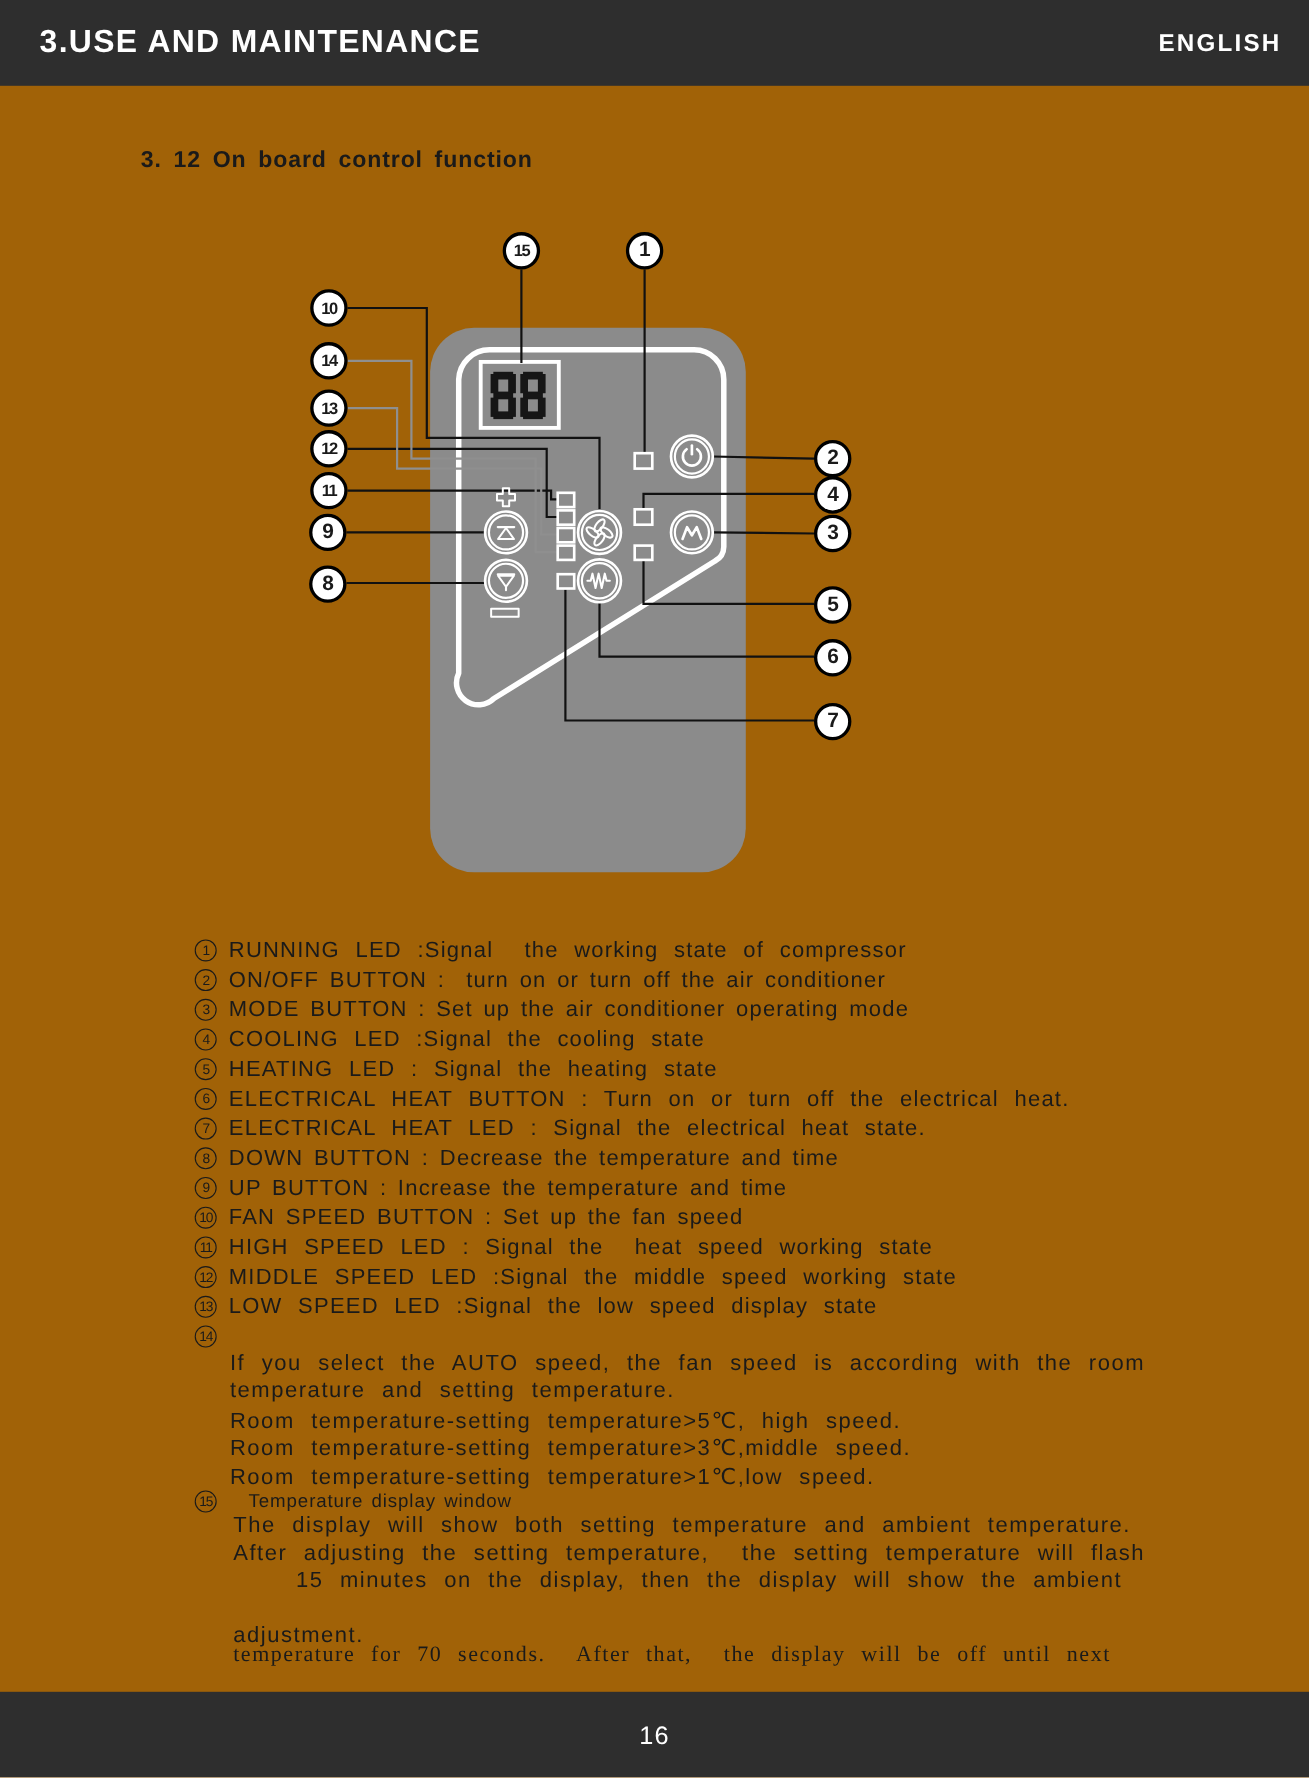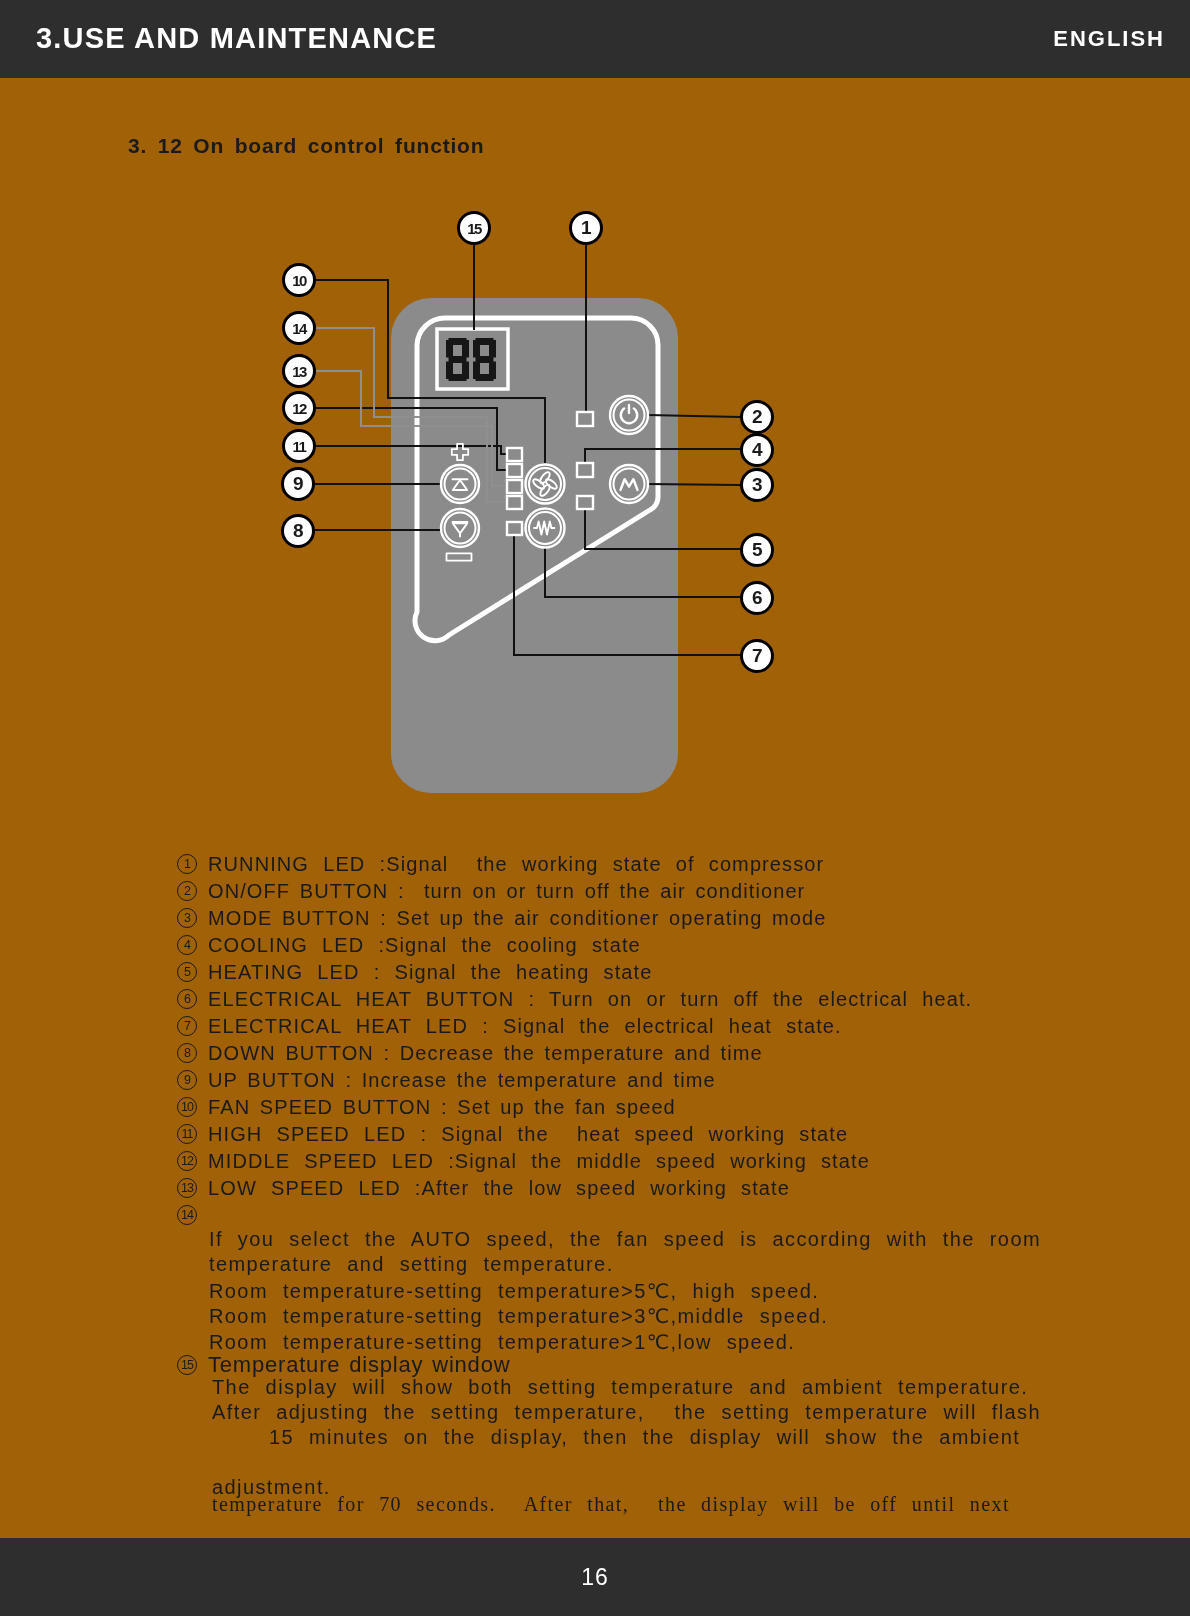--- a/index.html
+++ b/index.html
@@ -20,21 +20,21 @@
       font-weight:700;font-size:19px;letter-spacing:-0.5px;}
   .co.d2{font-size:15px;letter-spacing:-1.5px;}
   
   .li{position:absolute;left:177px;height:26px;display:flex;align-items:center;}
   .cnum{flex:none;width:20px;height:20px;box-sizing:border-box;border:1.4px solid #1a1a1a;border-radius:50%;
         display:flex;align-items:center;justify-content:center;font-size:12.5px;letter-spacing:-1px;margin-right:11px;}
   .litext{white-space:pre;font-size:20px;letter-spacing:1.1px;word-spacing:3px;}
   .sp .litext, .litext.sp{word-spacing:7.5px;}
   .cont{position:absolute;left:209px;height:26px;display:flex;align-items:flex-start;}
   .wide{white-space:pre;font-size:20px;letter-spacing:1.4px;word-spacing:8px;}
-  .small .litext{font-size:22px;letter-spacing:0.8px;word-spacing:2px;}
+  .small .litext{font-size:17px;letter-spacing:0.8px;word-spacing:2px;margin-left:18px;}
 </style>
 </head>
 <body>
 
 <div class="page">
 
   <div class="bar top"></div>
   <div class="hdr-title">3.USE AND MAINTENANCE</div>
   <div class="hdr-lang">ENGLISH</div>
 
@@ -224,21 +224,21 @@
     <div class="li" style="top:1121px;">
         <span class="cnum">11</span>
         <span class="litext sp">HIGH SPEED LED : Signal the  heat speed working state</span>
       </div>
     <div class="li" style="top:1148px;">
         <span class="cnum">12</span>
         <span class="litext sp">MIDDLE SPEED LED :Signal the middle speed working state</span>
       </div>
     <div class="li" style="top:1175px;">
         <span class="cnum">13</span>
-        <span class="litext sp">LOW SPEED LED :After the low speed working state</span>
+        <span class="litext sp">LOW SPEED LED :Signal the low speed display state</span>
       </div>
     <div class="li" style="top:1202px;">
         <span class="cnum">14</span>
       </div>
 
     <div class="cont" style="top:1228px;">
         <span class="wide">If you select the AUTO speed, the fan speed is according with the room</span>
       </div>
     <div class="cont" style="top:1253px;">
         <span class="wide">temperature and setting temperature.</span>

